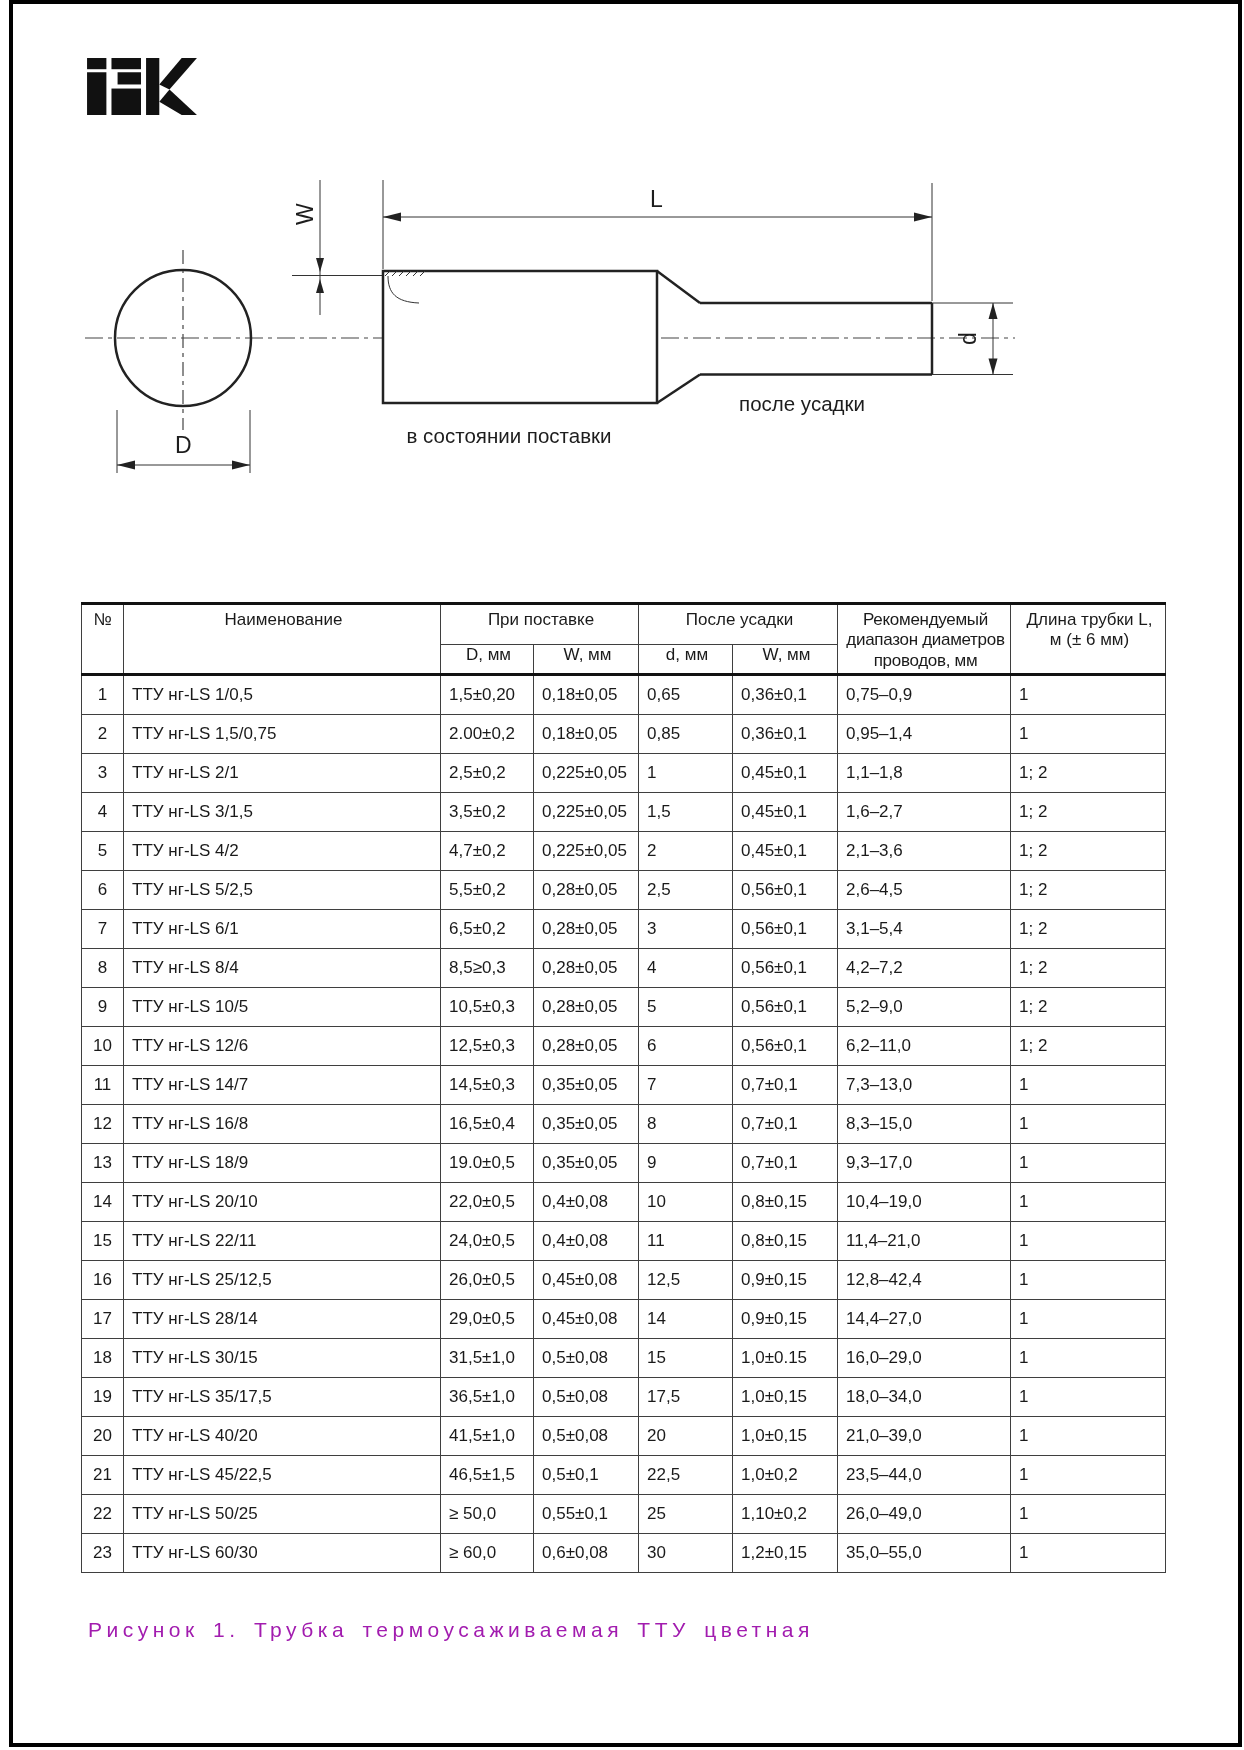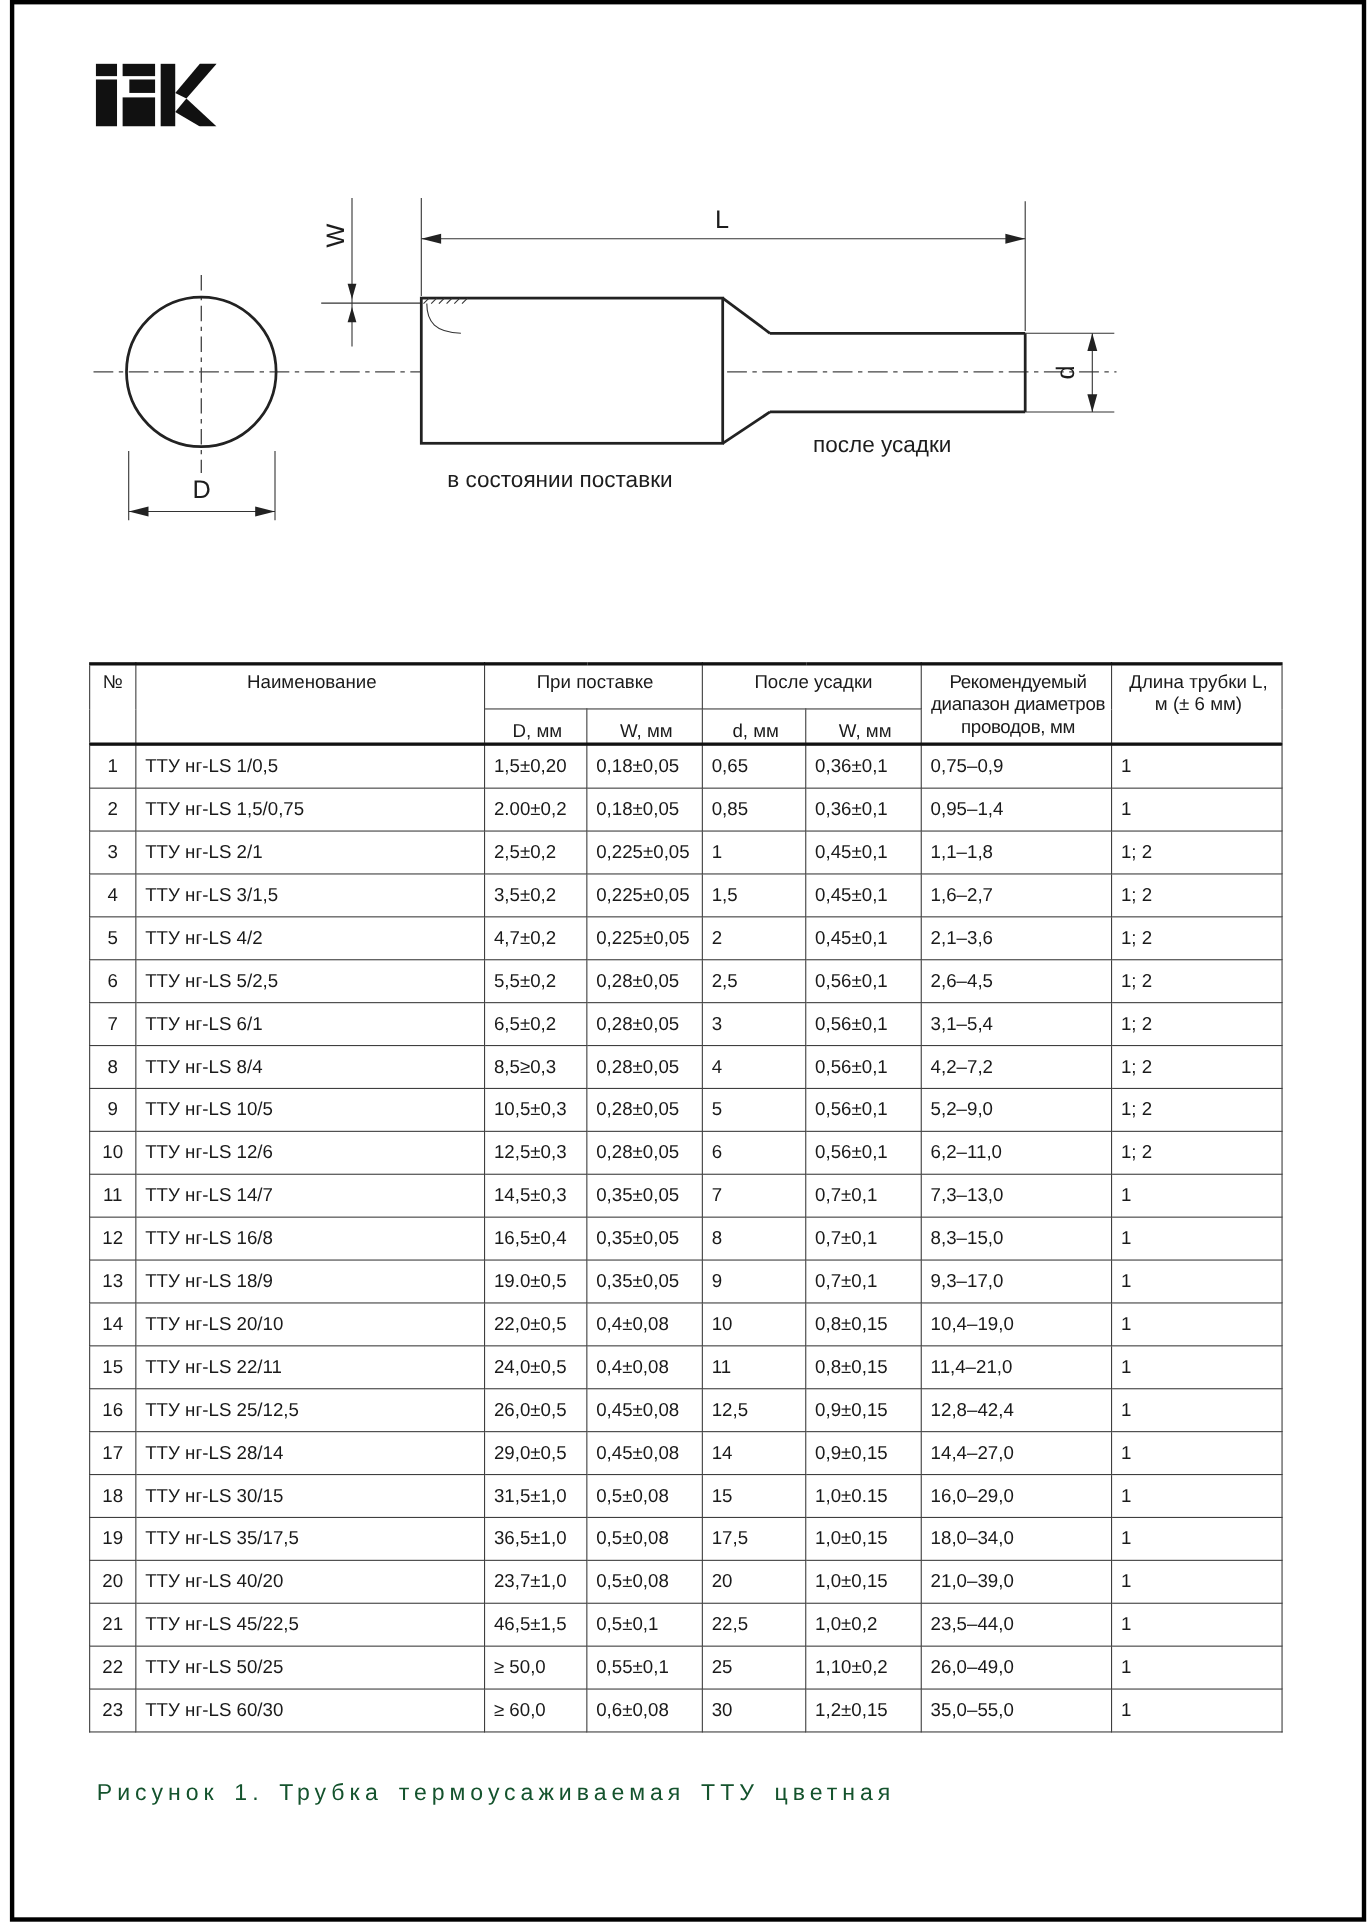--- a/index.html
+++ b/index.html
@@ -12,23 +12,23 @@
   .spec-table{position:absolute;left:81px;top:602px;width:1084px;border-collapse:collapse;table-layout:fixed;
               border:1px solid #3f3f3f;border-top:3px solid #111;}
   .spec-table thead{border-bottom:3px solid #111;}
   .spec-table th,.spec-table td{border:1px solid #3f3f3f;font-size:17px;font-weight:400;
               padding:0 5px 0 8px;white-space:normal;overflow:hidden;}
   .spec-table th{text-align:center;vertical-align:top;padding-top:5px;line-height:1.2;}
   .spec-table td{vertical-align:middle;height:38px;line-height:1.1;}
   .spec-table td.num{text-align:center;padding:0 2px;}
   .h1{height:41px;}
   .h2{height:30px;}
-  .h2 th{padding-top:10px;}
+  .h2 th{padding-top:0;}
   .tight{letter-spacing:-0.3px;}
-  .caption{position:absolute;left:88px;top:1618px;font-size:21px;letter-spacing:4.5px;word-spacing:4px;color:#14532d;}
+  .caption{position:absolute;left:88px;top:1618px;font-size:21px;letter-spacing:4.5px;word-spacing:4px;color:#a21caf;}
 </style>
 </head>
 <body>
 
 <div class="page">
   <div class="frame"></div>
 
   <svg class="logo" viewBox="0 0 108 57" aria-label="iEK">
     <g fill="#111">
       <rect x="0" y="1" width="19" height="11"></rect>
@@ -311,21 +311,21 @@
           <td>36,5±1,0</td>
           <td>0,5±0,08</td>
           <td>17,5</td>
           <td>1,0±0,15</td>
           <td>18,0–34,0</td>
           <td>1</td>
         </tr>
         <tr>
           <td class="num">20</td>
           <td>ТТУ нг-LS 40/20</td>
-          <td>23,7±1,0</td>
+          <td>41,5±1,0</td>
           <td>0,5±0,08</td>
           <td>20</td>
           <td>1,0±0,15</td>
           <td>21,0–39,0</td>
           <td>1</td>
         </tr>
         <tr>
           <td class="num">21</td>
           <td>ТТУ нг-LS 45/22,5</td>
           <td>46,5±1,5</td>

